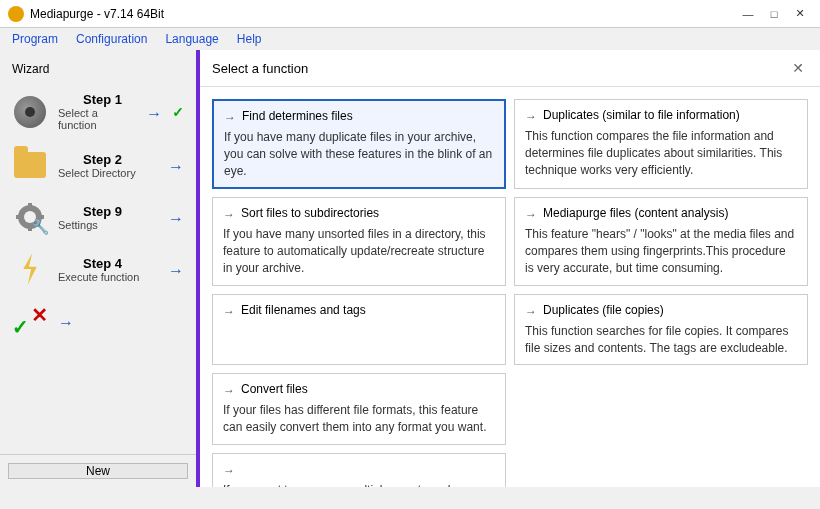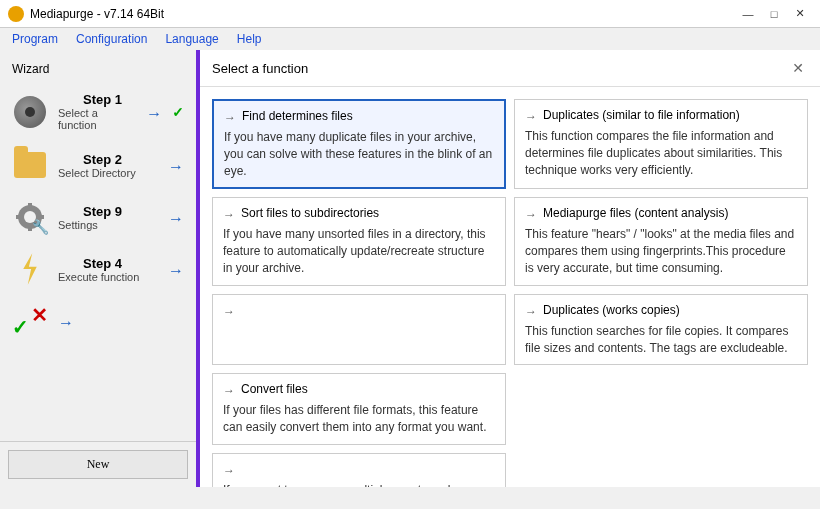--- a/index.html
+++ b/index.html
@@ -166,26 +166,24 @@
       font-weight: bold;
     }
 
     .sidebar-bottom {
       margin-top: auto;
       padding: 8px;
       border-top: 1px solid #ccc;
     }
     .new-button {
       width: 100%;
-      padding: 6px;
       background: #e8e8e8;
       border: 1px solid #bbb;
       cursor: pointer;
       font-size: 12px;
-      font-family: Liberation Serif, serif;
     }
 
     
     .content-area {
       flex: 1;
       display: flex;
       flex-direction: column;
       background: #fff;
       padding: 0;
     }
@@ -391,27 +389,28 @@
         <div class="function-card-title">
           <span class="arrow-icon">→</span>
           <span>Mediapurge files (content analysis)</span>
         </div>
         <div class="function-card-desc">This feature "hears" / "looks" at the media files and compares them using fingerprints.This procedure is very accurate, but time consuming.</div>
       </div>
 
       <div class="function-card">
         <div class="function-card-title">
           <span class="arrow-icon">→</span>
-        </div>
-      </div>
-
-      <div class="function-card">
-        <div class="function-card-title">
-          <span class="arrow-icon">→</span>
-          <span>Duplicates (works copies)</span>
+          <span>Edit filenames and tags</span>
+        </div>
+      </div>
+
+      <div class="function-card">
+        <div class="function-card-title">
+          <span class="arrow-icon">→</span>
+          <span>Duplicates (file copies)</span>
         </div>
         <div class="function-card-desc">This function searches for file copies. It compares file sizes and contents. The tags are excludeable.</div>
       </div>
 
       <div class="function-card">
         <div class="function-card-title">
           <span class="arrow-icon">→</span>
           <span>Convert files</span>
         </div>
         <div class="function-card-desc">If your files has different file formats, this feature can easily convert them into any format you want.</div>

